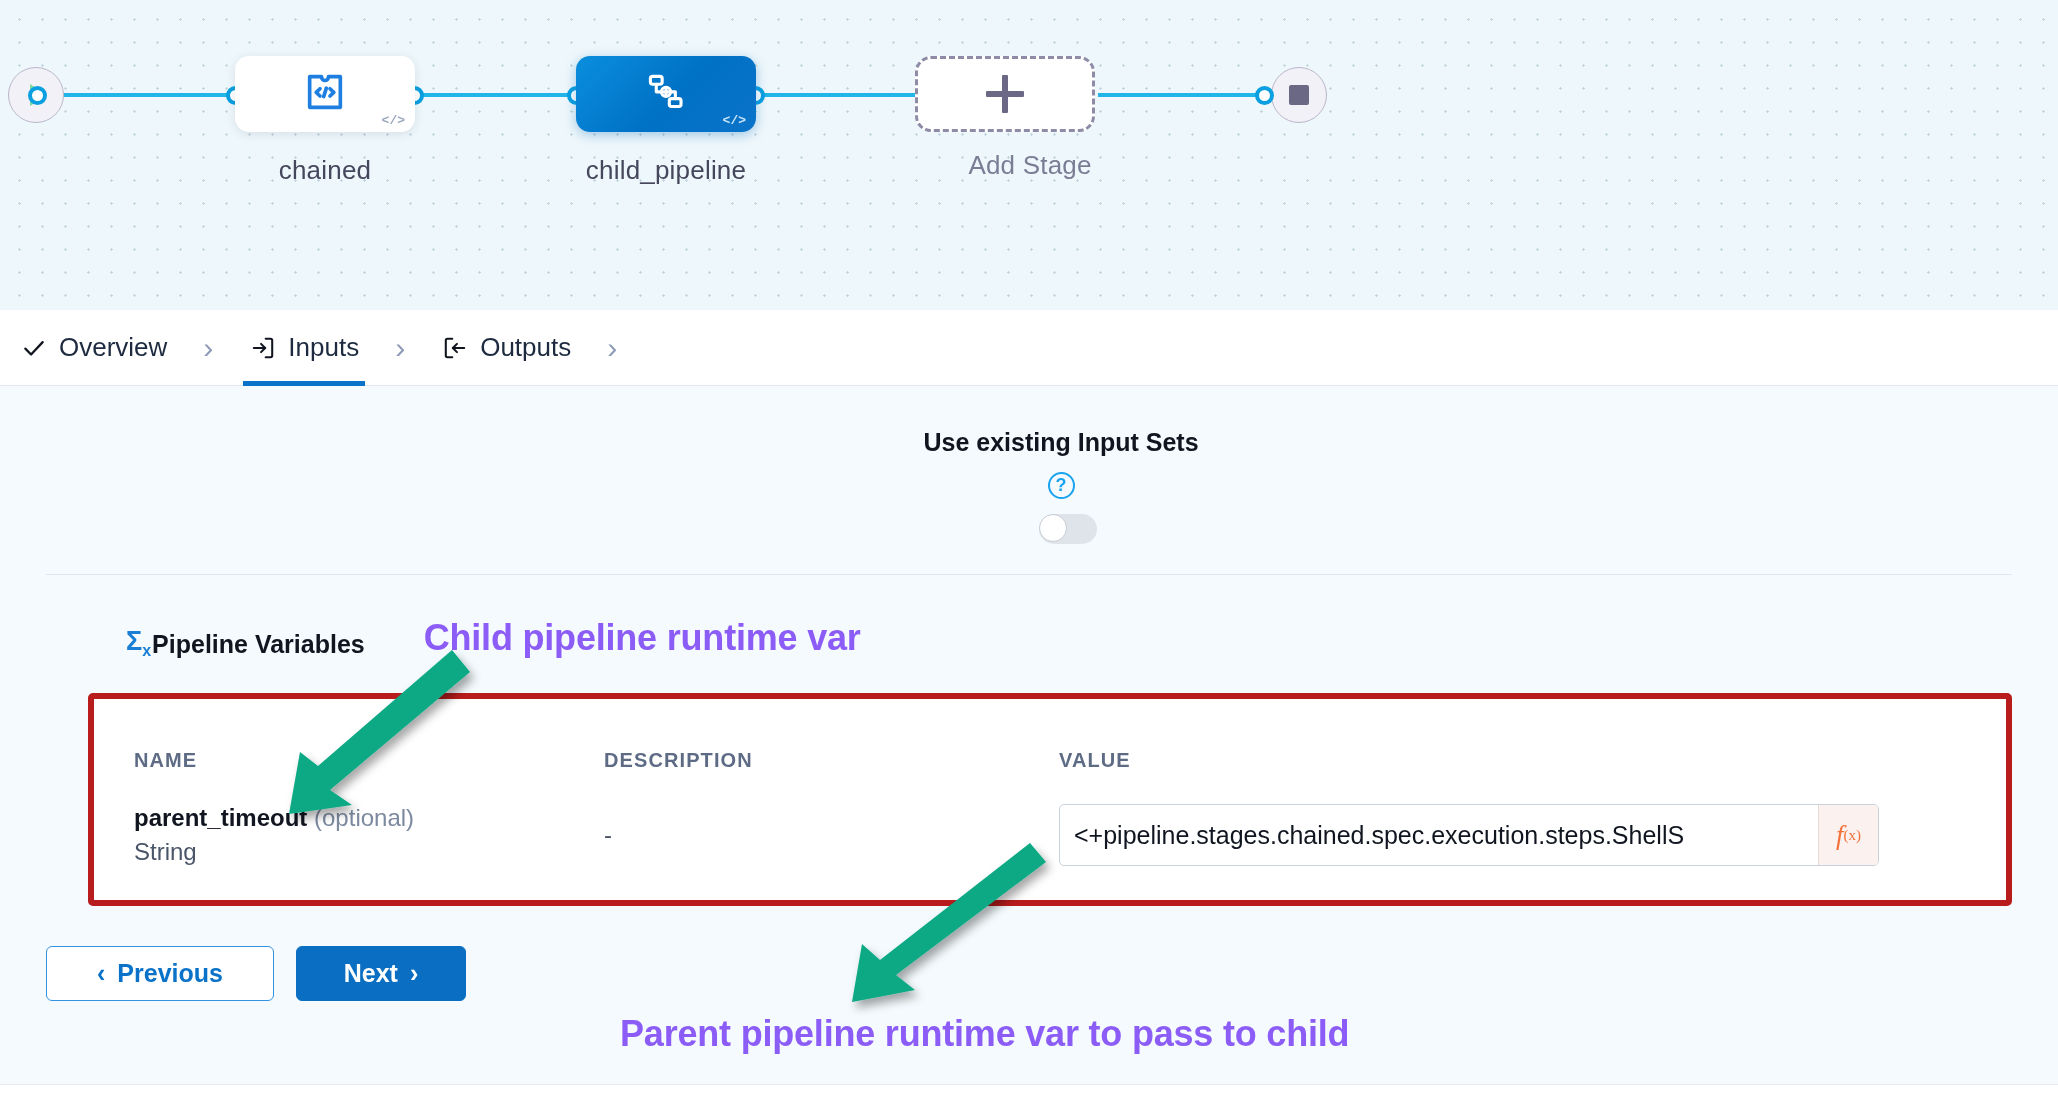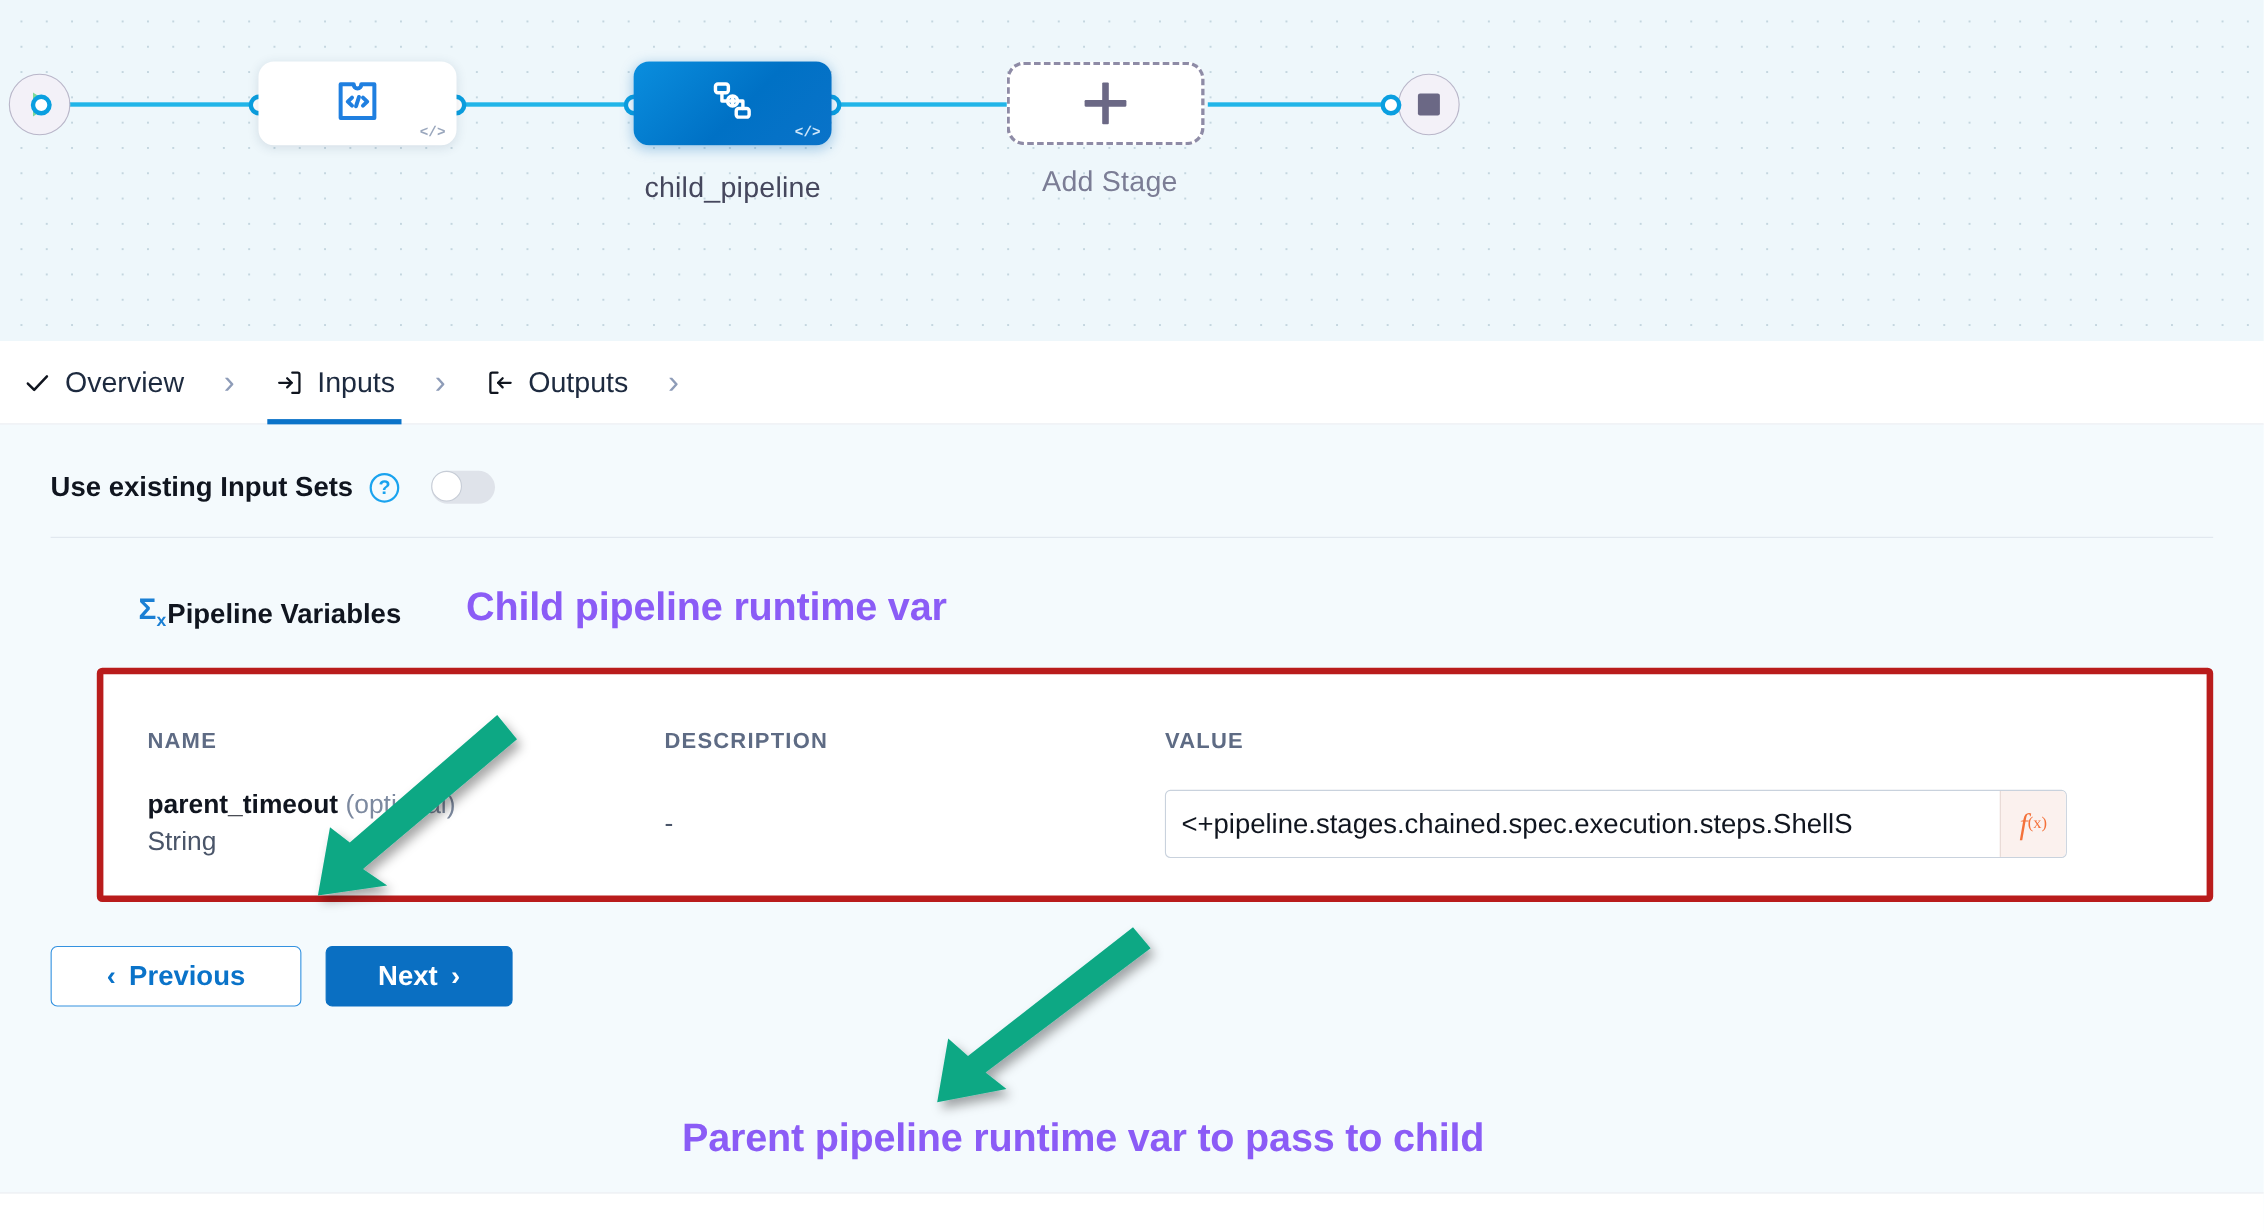--- a/index.html
+++ b/index.html
@@ -173,21 +173,22 @@
   .content {
     background: #f4fafd;
     height: 734px;
     position: relative;
     padding: 0;
   }
   .inputsets-row {
     display: flex;
     align-items: center;
     gap: 15px;
-    padding: 42px 0 0 46px;
+    padding: 42px 0 0 64px;
+    flex-direction: column;
   }
   .inputsets-label {
     font-size: 25px;
     font-weight: bold;
     color: #10151f;
   }
   .help-circle {
     width: 27px; height: 27px;
     border-radius: 50%;
     border: 2.5px solid #1aa3ef;
@@ -394,20 +395,21 @@
       <svg width="46" height="46" viewBox="0 0 24 24" fill="none" stroke="#1f7fe0" stroke-width="1.9" stroke-linecap="round" stroke-linejoin="round">
         <path d="M4 4h6.2c0 1.2.8 2 1.8 2s1.8-.8 1.8-2H20v16H4V4z"></path>
         <polyline points="9.4,10.3 7.4,12.2 9.4,14.1"></polyline>
         <polyline points="14.6,10.3 16.6,12.2 14.6,14.1"></polyline>
         <line x1="12.7" y1="10" x2="11.3" y2="14.4"></line>
       </svg>
     </span>
     <span class="node-badge">&lt;/&gt;</span>
   </div>
   <div class="port" style="left:405px;"></div>
+  <div class="stage-label" style="left:175px;">chained</div>
 
   <div class="port" style="left:567px;"></div>
   <div class="stage-node selected" style="left:576px;">
     <span>
       <svg width="44" height="44" viewBox="0 0 24 24" fill="none" stroke="#ffffff" stroke-width="1.7" stroke-linecap="round" stroke-linejoin="round">
         <rect x="3.5" y="3.5" width="6.4" height="4.3" rx="1.2"></rect>
         <rect x="13.8" y="15.6" width="6.4" height="4.3" rx="1.2"></rect>
         <circle cx="12" cy="11.9" r="2.5"></circle>
         <line x1="12" y1="10.6" x2="12" y2="13.2"></line>
         <line x1="10.7" y1="11.9" x2="13.3" y2="11.9"></line>
@@ -416,21 +418,21 @@
       </svg>
     </span>
     <span class="node-badge">&lt;/&gt;</span>
   </div>
   <div class="port" style="left:746px;"></div>
   <div class="stage-label" style="left:516px;">child_pipeline</div>
 
   <div class="stage-node addstage" style="left:915px;">
     <div class="plus-glyph"></div>
   </div>
-  <div class="stage-label muted" style="left:859px; top:150px;">Add Stage</div>
+  <div class="stage-label muted" style="left:880px; top:150px;">Add Stage</div>
 
   <div class="port" style="left:1255px;"></div>
   <div class="terminal" style="left:1271px;">
     <div class="stop-sq"></div>
   </div>
 </div>
 
 <div class="tabbar">
 
   <div class="tab">

